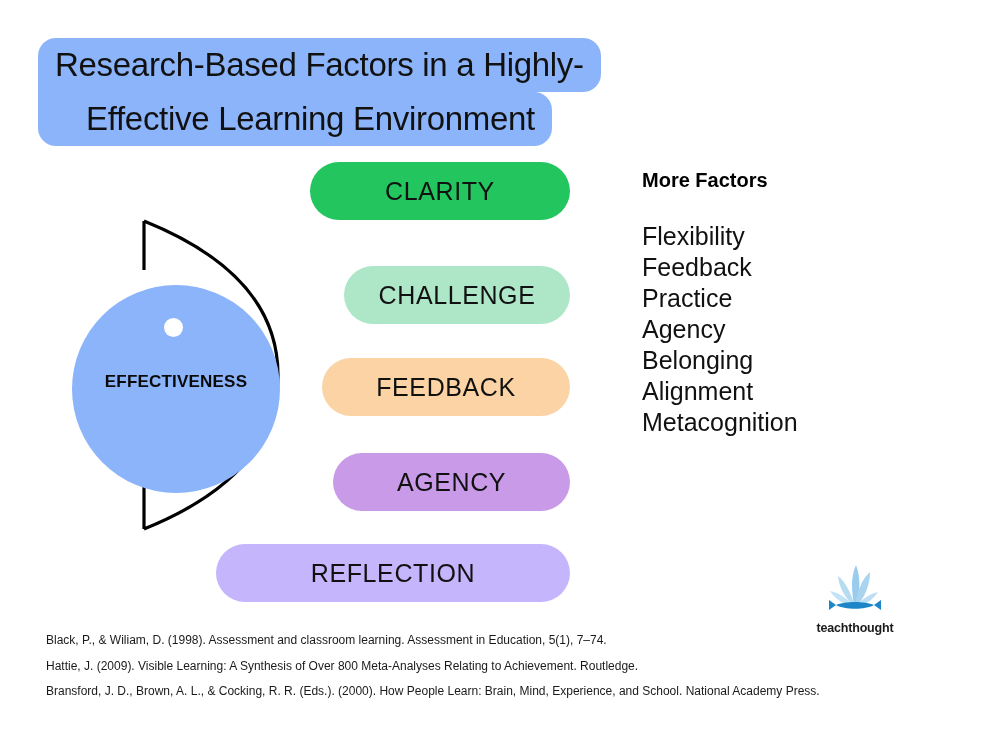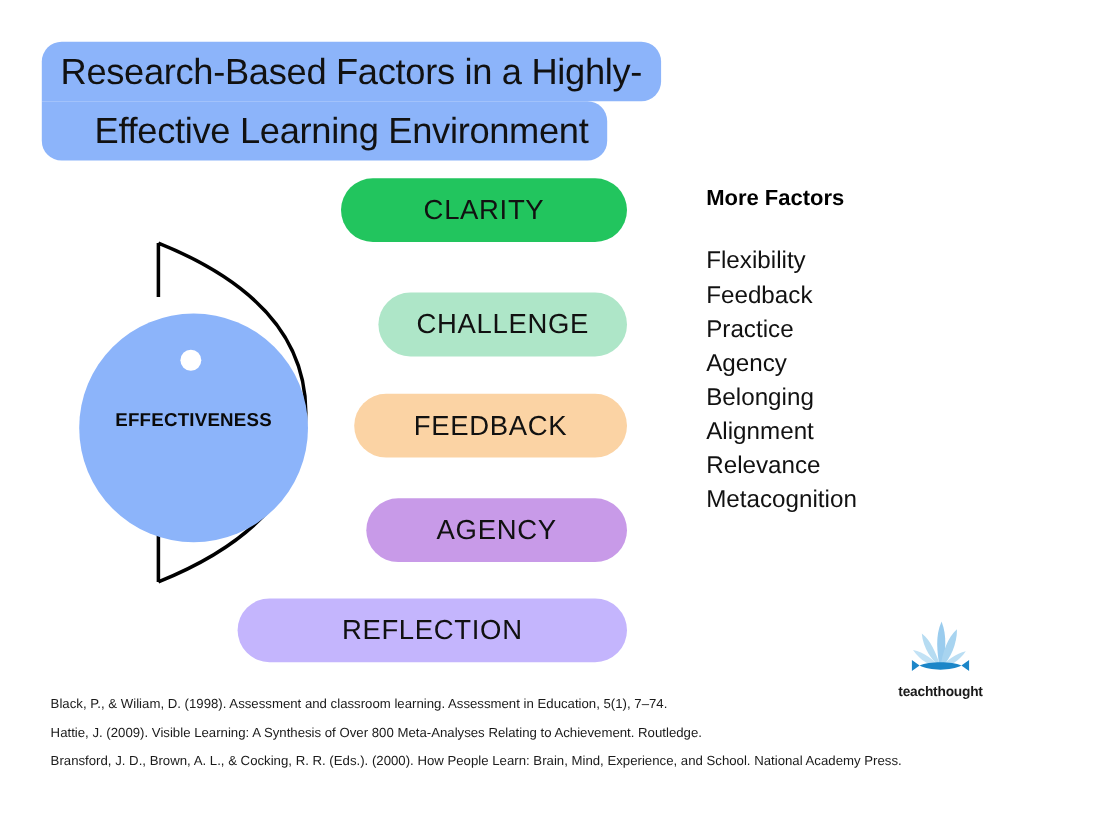--- a/index.html
+++ b/index.html
@@ -109,21 +109,21 @@
     top: 169px;
     width: 300px;
   }
   #more-factors-heading {
     font-size: 20px;
     font-weight: bold;
     color: #000000;
     margin-bottom: 29px;
   }
   .more-factor-item {
-    font-size: 22px;
+    font-size: 25px;
     line-height: 31px;
     color: #111111;
   }
 
   
   #citations {
     position: absolute;
     left: 46px;
     top: 628px;
     width: 910px;
@@ -188,21 +188,20 @@
 
 <div id="more-factors">
   <div id="more-factors-heading">More Factors</div>
   <div id="more-factors-list">
       <div class="more-factor-item">Flexibility</div>
       <div class="more-factor-item">Feedback</div>
       <div class="more-factor-item">Practice</div>
       <div class="more-factor-item">Agency</div>
       <div class="more-factor-item">Belonging</div>
       <div class="more-factor-item">Alignment</div>
-      <div class="more-factor-item">Relevance</div>
       <div class="more-factor-item">Metacognition</div>
     </div>
 </div>
 
 <div id="citations">
     <div class="citation-line">Black, P., &amp; Wiliam, D. (1998). Assessment and classroom learning. Assessment in Education, 5(1), 7–74.</div>
     <div class="citation-line">Hattie, J. (2009). Visible Learning: A Synthesis of Over 800 Meta-Analyses Relating to Achievement. Routledge.</div>
     <div class="citation-line">Bransford, J. D., Brown, A. L., &amp; Cocking, R. R. (Eds.). (2000). How People Learn: Brain, Mind, Experience, and School. National Academy Press.</div>
   </div>
 

